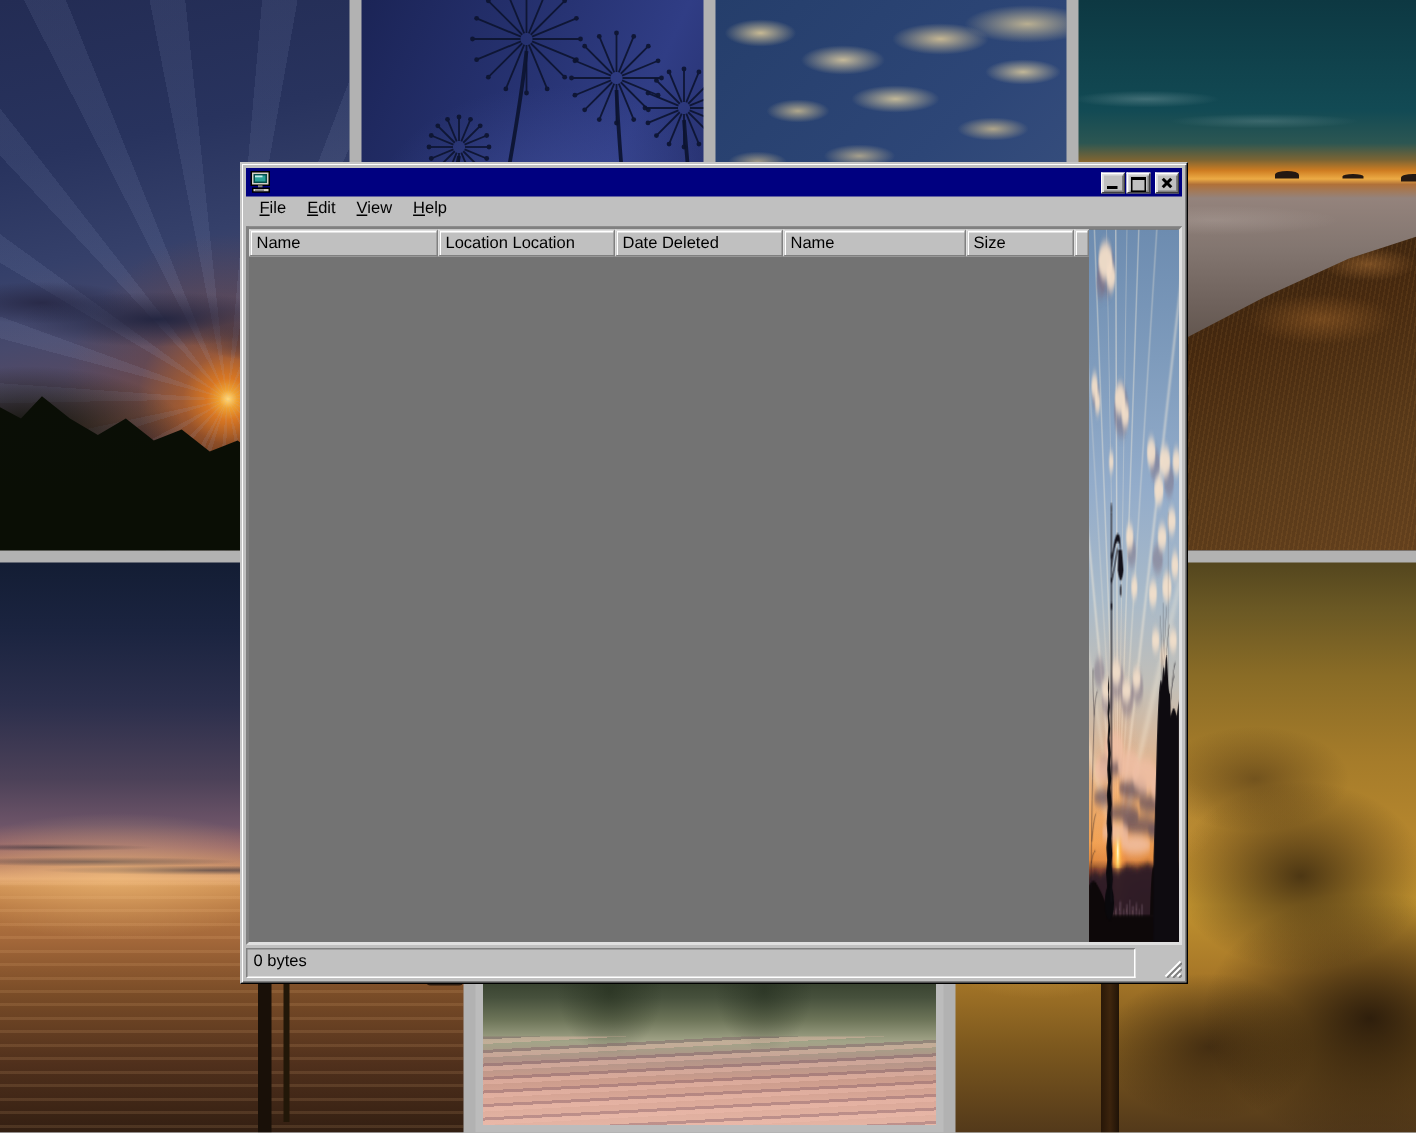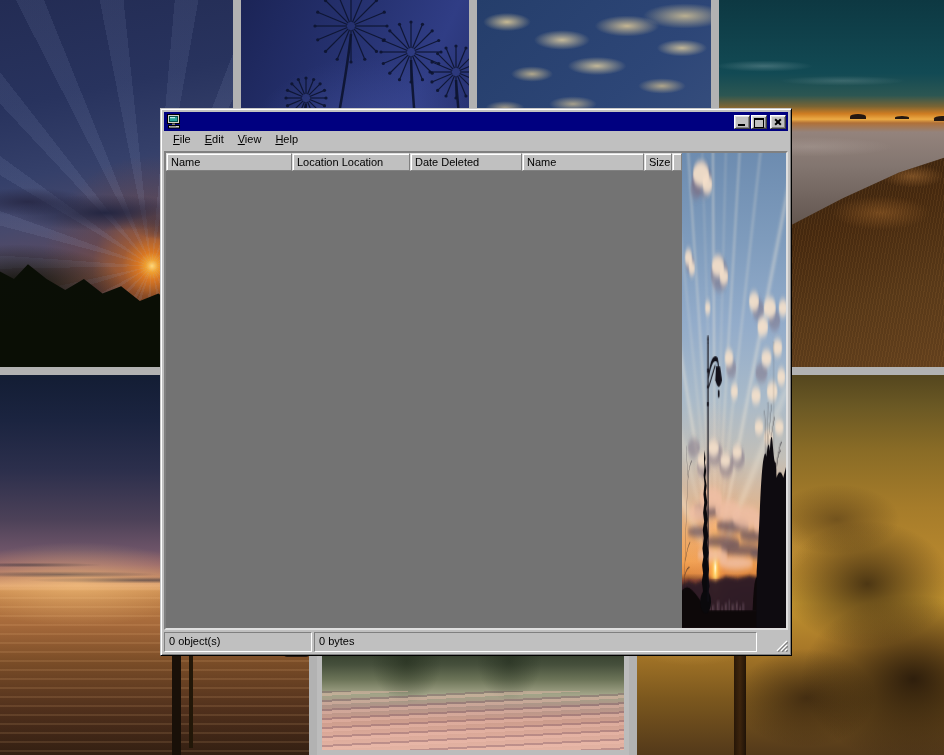--- a/index.html
+++ b/index.html
@@ -102,21 +102,21 @@
   .g-x1,.g-x2{position:absolute;left:3px;top:5px;width:8px;height:2px;background:#000}
   .g-x1{transform:rotate(45deg)} .g-x2{transform:rotate(-45deg)}
   .menubar{height:20px;display:flex;align-items:flex-start;padding-left:2px;flex:none;font-size:11px}
   .menuitem{padding:2px 7px;color:#000}
   .menuitem u{text-decoration:underline}
   .listview{flex:1;border:2px solid;border-color:#808080 #dfdfdf #dfdfdf #808080;display:flex;flex-direction:row;min-height:0;background:#737373}
   .hdr{display:flex;flex:none;height:18px;background:#c0c0c0}
   .hcell{box-sizing:border-box;height:18px;background:#c0c0c0;border:1px solid;border-color:#dfdfdf #808080 #808080 #dfdfdf;
       box-shadow:inset 1px 1px 0 #fff;font-size:11px;padding:2px 4px 0 4px;overflow:hidden;white-space:nowrap}
   .hc0{width:126px}.hc1{width:118px}.hc2{width:112px}.hc3{width:122px}
-  .hc4{width:28px;text-align:center;padding-right:16px}
+  .hc4{width:72px;text-align:left;padding-right:16px}
   .hfill{flex:1}
   .shot{flex:1;position:relative;overflow:hidden;min-height:0}
   .shot svg{position:absolute;inset:0;width:100%;height:100%;display:block}
   .statusbar{height:20px;margin-top:2px;flex:none;display:flex;align-items:stretch;font-size:11px}
   .spane{border:1px solid;border-color:#808080 #fff #fff #808080;padding:2px 4px 0 4px;overflow:hidden;white-space:nowrap;box-sizing:border-box}
   .sp1{width:148px;margin-right:2px}
   .sp2{flex:1;margin-right:18px}
   .grip{width:13px;height:13px;align-self:flex-end;flex:none}
 </style>
 </head>
@@ -495,21 +495,20 @@
           <rect x="148" y="238" width="11" height="4"></rect>
           <path d="M157,213 C172,198 192,194 210,198 L215,203" stroke="#121019" stroke-width="5" fill="none" stroke-linecap="round"></path>
           <path d="M157,224 L196,203" stroke="#121019" stroke-width="3" fill="none"></path>
           <path d="M201,204 L225,204 L237,217 Q217,230 197,217 Z"></path>
           <ellipse cx="217" cy="230" rx="5" ry="4"></ellipse>
         </g>
       </svg>
     </div>
   </div>
   <div class="statusbar">
-    <div class="spane sp1">0 object(s)</div>
     <div class="spane sp2">0 bytes</div>
     <svg class="grip" viewBox="0 0 13 13">
       <g stroke-width="1.4">
         <path d="M12 2 L2 12" stroke="#fff"></path>
           <path d="M13 3 L3 13" stroke="#808080"></path>
         <path d="M12 6 L6 12" stroke="#fff"></path>
           <path d="M13 7 L7 13" stroke="#808080"></path>
         <path d="M12 10 L10 12" stroke="#fff"></path>
           <path d="M13 11 L11 13" stroke="#808080"></path>
       </g>

